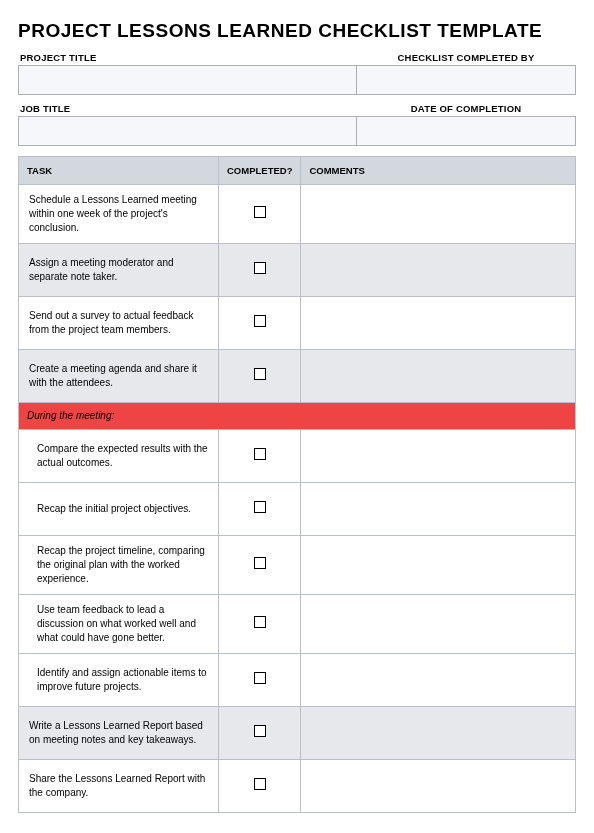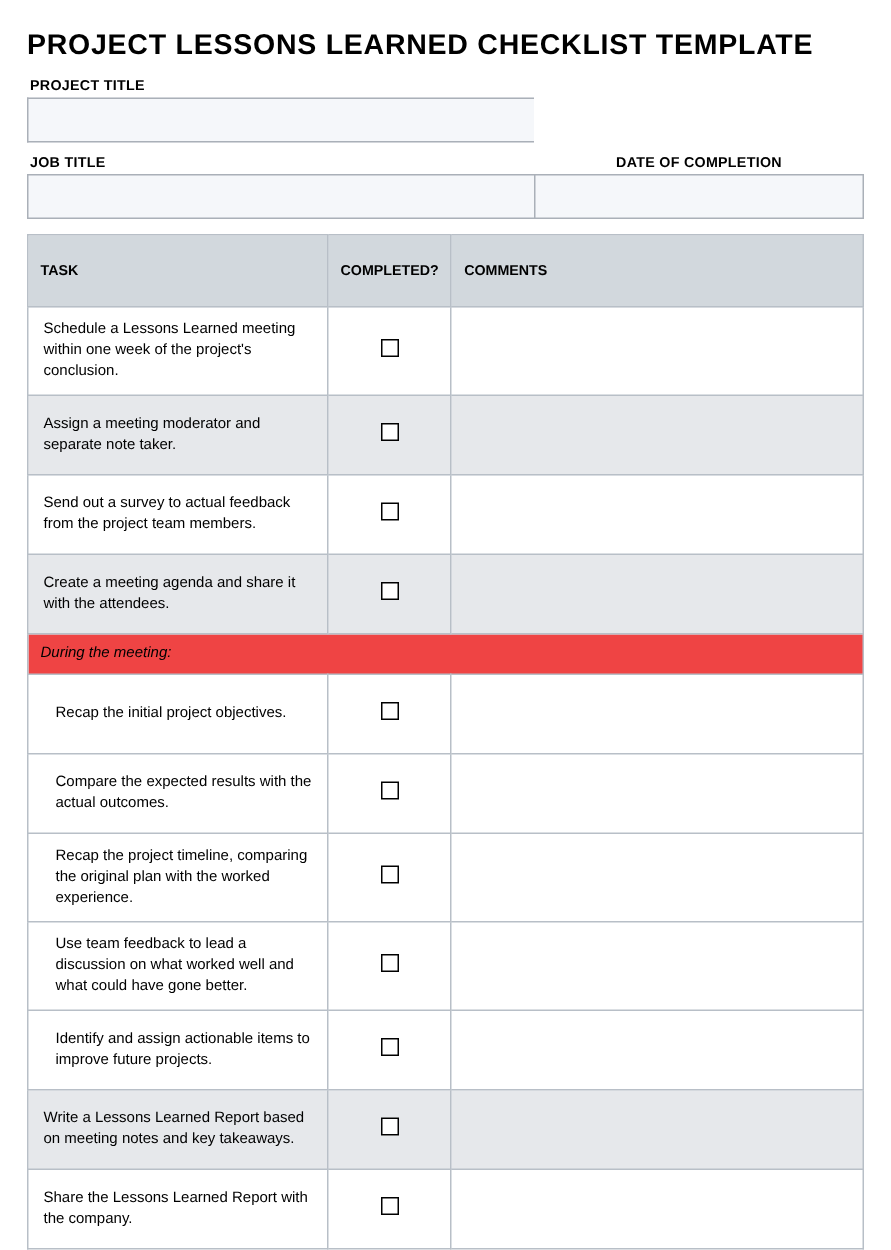--- a/index.html
+++ b/index.html
@@ -52,21 +52,21 @@
 }
 .checklist-table th, .checklist-table td {
   border: 1px solid #b8bfc7;
   vertical-align: middle;
 }
 .checklist-table th {
   background: #d2d8dd;
   font-size: 9.5px;
   font-weight: bold;
   text-align: left;
-  padding: 18px 8px;
+  padding: 8px 8px;
   height: 18px;
 }
 th.col-task { width: 200px; }
 th.col-completed { width: 75px; text-align: center; }
 .checklist-table td {
   padding: 8px 10px;
   font-size: 10px;
   line-height: 1.4;
 }
 .checklist-table tr.normal-row { height: 53px; padding-left: 48px; }
@@ -96,20 +96,24 @@
 }
 </style>
 </head>
 <body>
 
 <h1 class="page-title">PROJECT LESSONS LEARNED CHECKLIST TEMPLATE</h1>
 
 <div class="meta-row">
   <div class="meta-field left">
     <span class="meta-label">PROJECT TITLE</span>
+    <input class="meta-input" value="" style="">
+  </div>
+  <div class="meta-field right">
+    <span class="meta-label">CHECKLIST COMPLETED BY</span>
     <input class="meta-input" value="" style="">
   </div>
 </div>
 
 <div class="meta-row">
   <div class="meta-field left">
     <span class="meta-label">JOB TITLE</span>
     <input class="meta-input" value="" style="">
   </div>
   <div class="meta-field right">
@@ -148,26 +152,26 @@
         <td class="comments-cell"></td>
       </tr>
     </tbody>
   <tbody>
     <tr class="section-row">
       <td colspan="3">During the meeting:</td>
     </tr>
   </tbody>
   <tbody id="tbody-2">
       <tr class="normal-row">
-        <td class="task-cell indented">Recap the initial project objectives.</td>
+        <td class="task-cell indented">Compare the expected results with the actual outcomes.</td>
         <td class="check-cell"><span class="chk"></span></td>
         <td class="comments-cell"></td>
       </tr>
       <tr class="normal-row">
-        <td class="task-cell indented">Compare the expected results with the actual outcomes.</td>
+        <td class="task-cell indented">Recap the initial project objectives.</td>
         <td class="check-cell"><span class="chk"></span></td>
         <td class="comments-cell"></td>
       </tr>
       <tr class="normal-row">
         <td class="task-cell indented">Recap the project timeline, comparing the original plan with the worked experience.</td>
         <td class="check-cell"><span class="chk"></span></td>
         <td class="comments-cell"></td>
       </tr>
       <tr class="normal-row">
         <td class="task-cell indented">Use team feedback to lead a discussion on what worked well and what could have gone better.</td>

